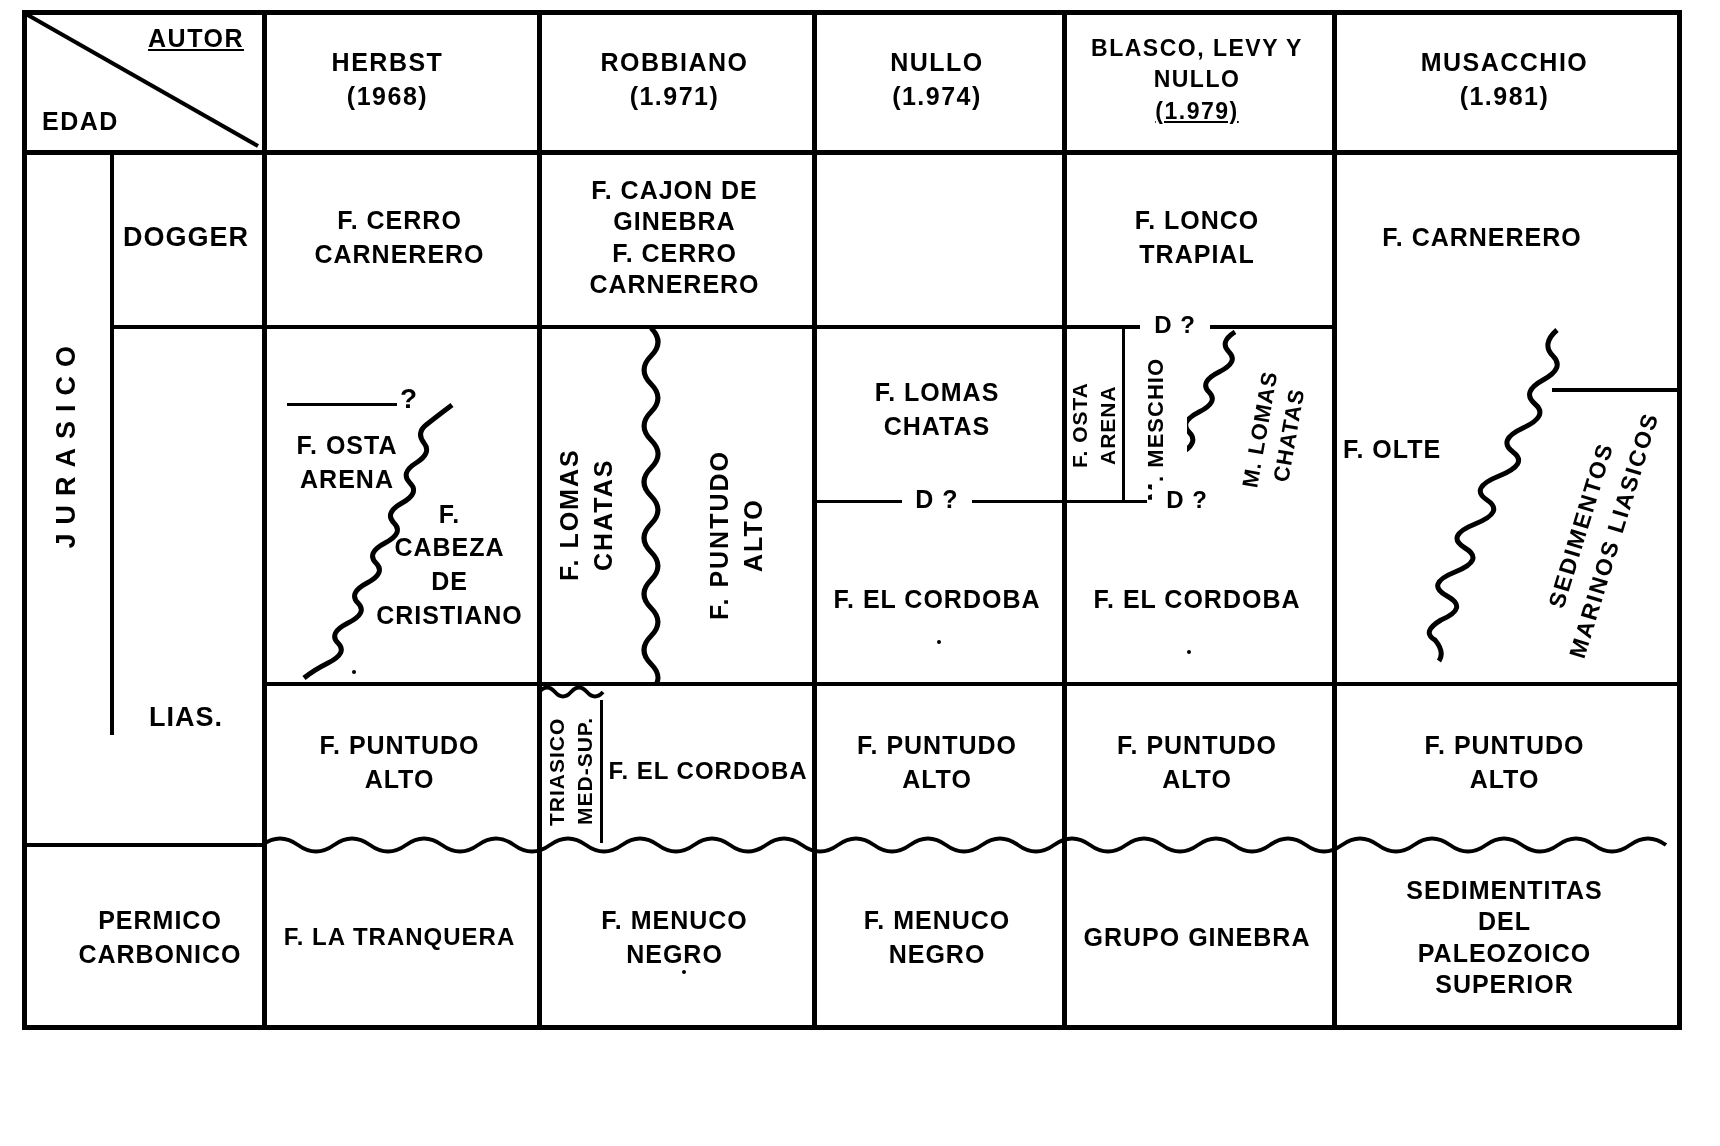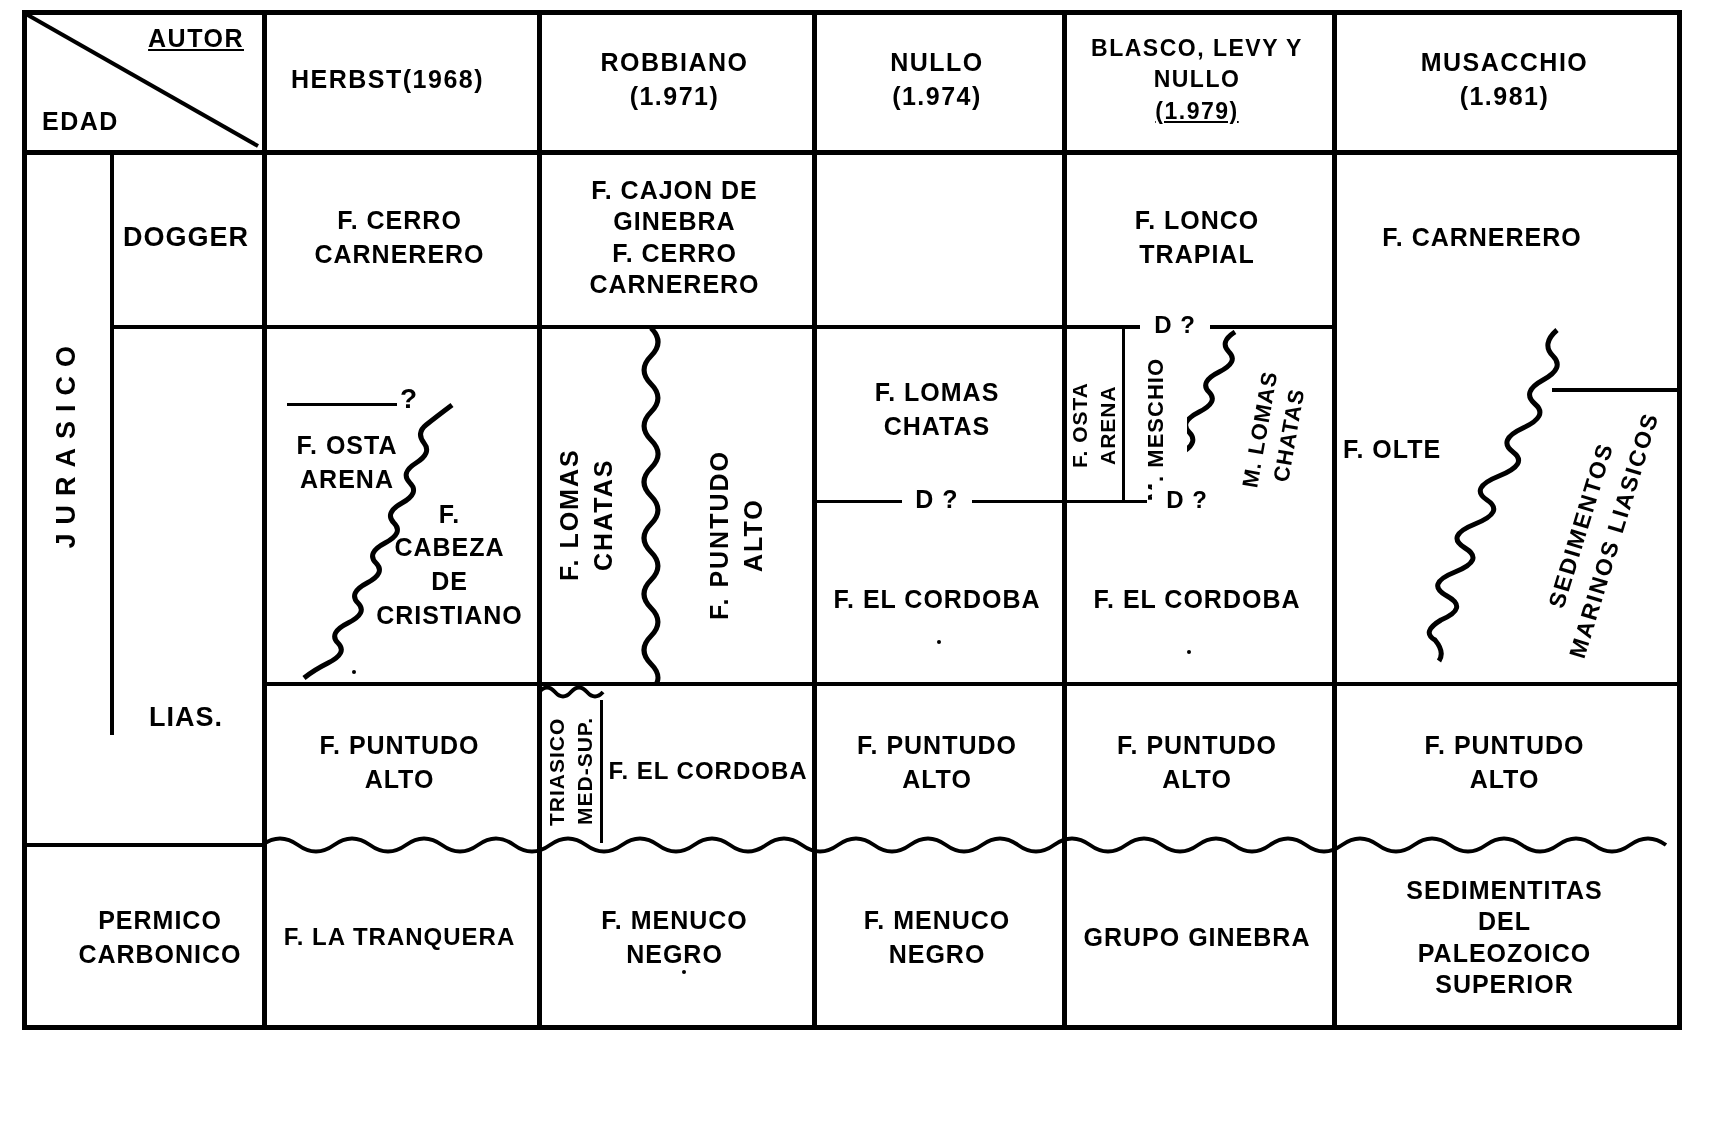--- a/index.html
+++ b/index.html
@@ -129,21 +129,21 @@
   <div class="grid"></div>
 
   <div class="corner">
     <svg width="240" height="140" viewBox="0 0 240 140">
       <line x1="4" y1="4" x2="236" y2="136" stroke="#000" stroke-width="4"></line>
     </svg>
     <div class="autor">AUTOR</div>
     <div class="edad">EDAD</div>
   </div>
 
-  <div class="cell hdr" style="left:240px; top:0; width:251px; height:140px; flex-direction:row;">
+  <div class="cell hdr" style="left:240px; top:0; width:251px; height:140px; flex-direction:column;">
     <div>HERBST</div>
     <div>(1968)</div>
   </div>
 
   <div class="cell hdr" style="left:515px; top:0; width:275px; height:140px; flex-direction:column;">
     <div>ROBBIANO</div>
     <div>(1.971)</div>
   </div>
 
   <div class="cell hdr" style="left:790px; top:0; width:250px; height:140px; flex-direction:column;">

